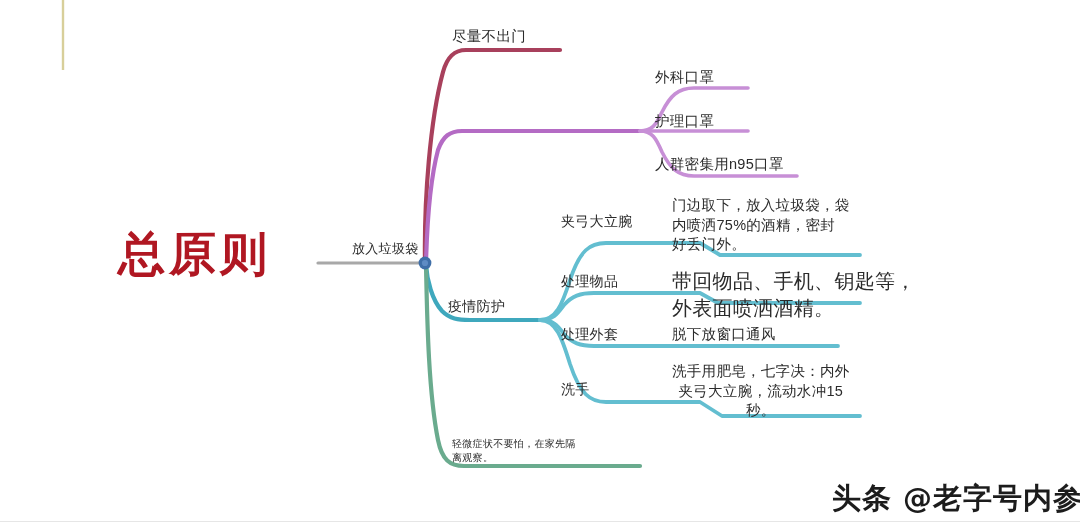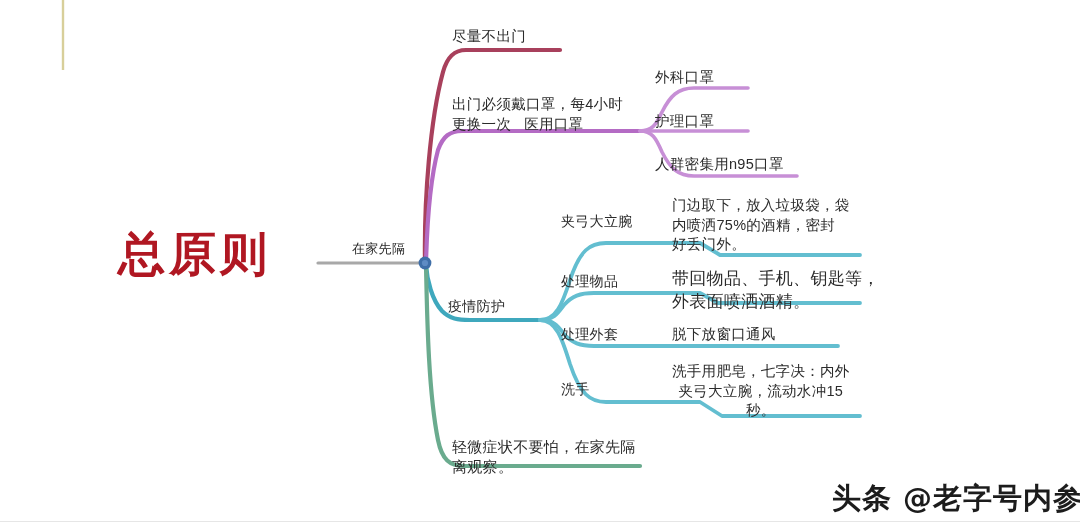--- a/index.html
+++ b/index.html
@@ -50,24 +50,24 @@
   .l-t2 { left: 452px; top: 95px;  font-size: 14.5px; }
   .l-s1 { left: 655px; top: 68px;  font-size: 14.5px; }
   .l-s2 { left: 655px; top: 112px; font-size: 14.5px; }
   .l-s3 { left: 655px; top: 155px; font-size: 14.5px; }
   .l-m  { left: 448px; top: 297px; font-size: 14px; }
   .l-c1 { left: 561px; top: 212px; font-size: 14px; }
   .l-c2 { left: 561px; top: 272px; font-size: 14px; }
   .l-c3 { left: 561px; top: 325px; font-size: 14px; }
   .l-c4 { left: 561px; top: 380px; font-size: 14px; }
   .l-d1 { left: 672px; top: 196px; font-size: 14.5px; }
-  .l-d2 { left: 672px; top: 268px; font-size: 17px; }
+  .l-d2 { left: 672px; top: 268px; font-size: 20px; }
   .l-d3 { left: 672px; top: 325px; font-size: 14.5px; }
   .l-d4 { left: 672px; top: 362px; font-size: 14.5px; text-align: center; }
-  .l-b  { left: 452px; top: 437px; font-size: 15px; }
+  .l-b  { left: 452px; top: 437px; font-size: 10px; }
   .watermark {
     position: absolute;
     left: 832px;
     top: 479px;
     font-size: 29px;
     font-weight: bold;
     color: #1c1c1c;
     letter-spacing: 1px;
     white-space: pre;
     font-family: "DejaVu Sans", "Liberation Sans", sans-serif;
@@ -108,26 +108,24 @@
     <path d="M540,320 C556,320 562,338 570,364 C580,394 590,402 606,402 L700,402 L722,416 L860,416" fill="none" stroke="#63bed0" stroke-width="3.8" stroke-linecap="round" stroke-linejoin="round"></path>
 
     <path d="M426,266 C427,310 428,390 438,440 C442,460 450,466 464,466 L640,466" fill="none" stroke="#6aab8e" stroke-width="4.2" stroke-linecap="round"></path>
 
     <circle cx="425" cy="263" r="6.4" fill="#3f6fa8"></circle>
     <circle cx="425" cy="263" r="3.1" fill="#5f8cc4"></circle>
   </svg>
 
   <div class="root-title">总原则</div>
 
-  <div class="lbl center-label">在家先隔</div>
+  <div class="lbl center-label">放入垃圾袋</div>
 
   <div class="lbl l-t1">尽量不出门</div>
 
-  <div class="lbl l-t2">出门必须戴口罩，每4小时
-更换一次   医用口罩</div>
 
   <div class="lbl l-s1">外科口罩</div>
   <div class="lbl l-s2">护理口罩</div>
   <div class="lbl l-s3">人群密集用n95口罩</div>
 
   <div class="lbl l-m">疫情防护</div>
 
   <div class="lbl l-c1">夹弓大立腕</div>
   <div class="lbl l-c2">处理物品</div>
   <div class="lbl l-c3">处理外套</div>

